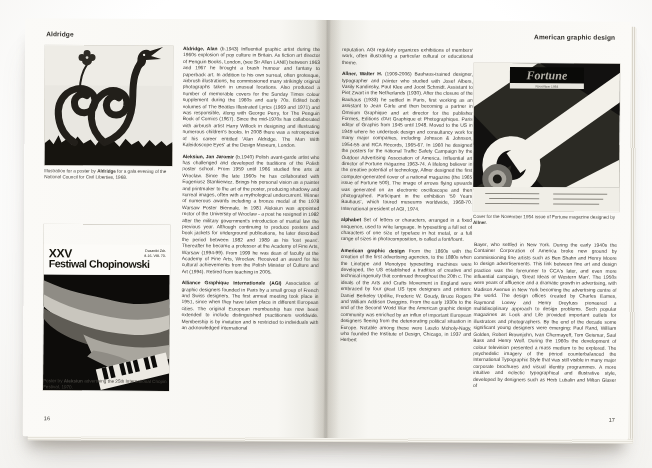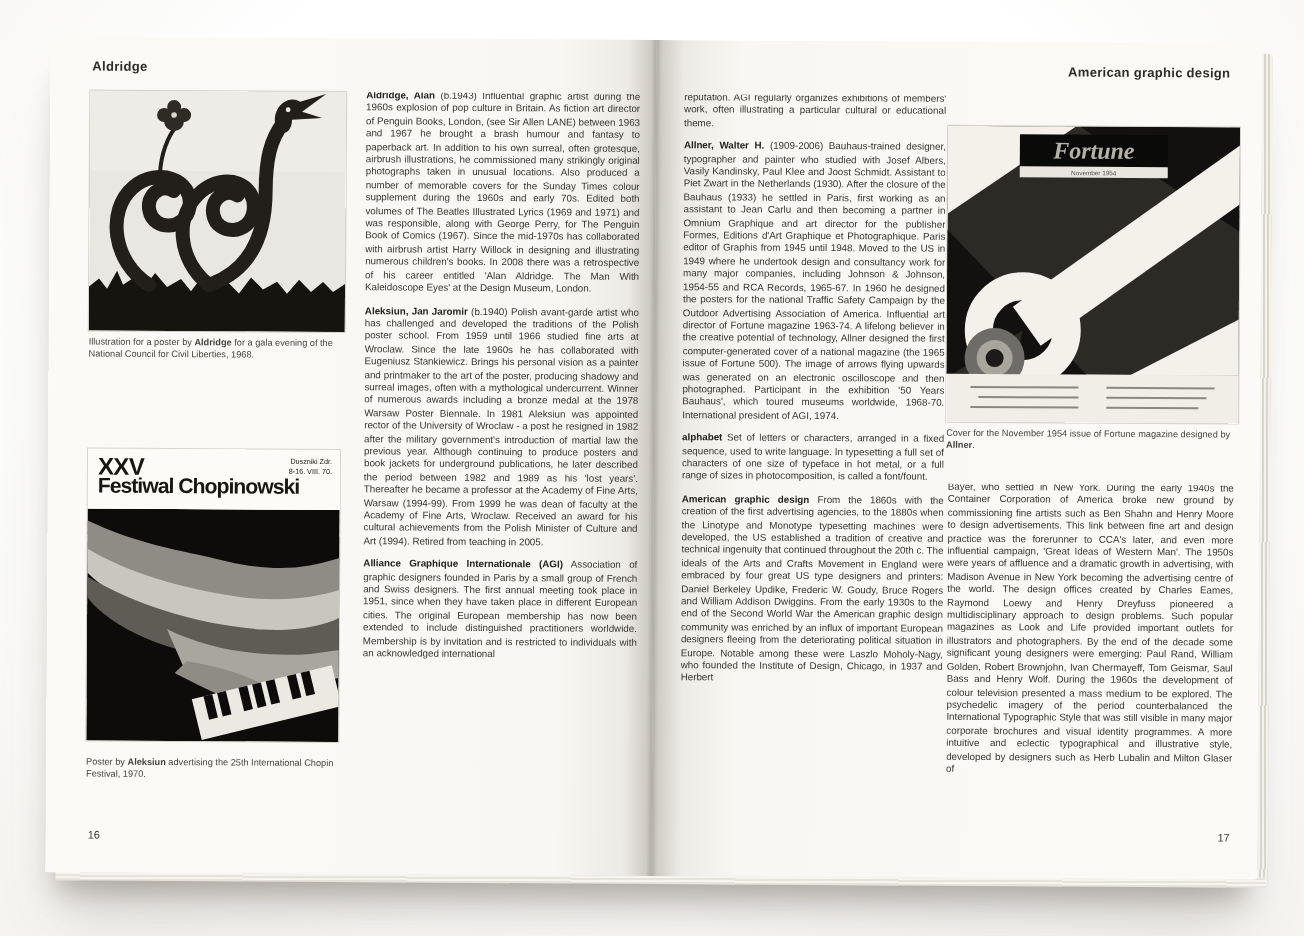--- a/index.html
+++ b/index.html
@@ -37,21 +37,21 @@
 
   .col-left-text  { left:158px; top:27px; width:137px; height:372px; }
   .col-r1         { left:14px;  top:27px; width:131px; height:374px; }
   .col-r2-text    { left:147px; top:221px; width:143px; height:160px; }
 
   .fig-caption { font-size:4.6px; line-height:5.9px; color:#45433e; margin-top:3px; text-align:left; }
   .fig-serpent { position:absolute; left:20px; top:27px; width:128px; }
   .fig-serpent svg { display:block; width:128px; height:120px; box-shadow:0 0 0 .5px #d7d4cc; }
 
   .chopin { position:absolute; left:20px; top:206px; width:126px; box-shadow:0 0 0 .5px #d7d4cc; }
-  .chopin-head { position:relative; background:#fcfbf8; height:30px; padding:4px 4px 0 5px; }
+  .chopin-head { position:relative; background:#fcfbf8; height:30px; padding:4px 4px 0 5px;margin-top:20px; }
   .chopin-t1 { font-size:12px; line-height:10px; font-weight:bold; letter-spacing:-.3px; color:#17160f; }
   .chopin-t2 { font-size:10.6px; line-height:11px; font-weight:bold; letter-spacing:-.5px; color:#17160f; }
   .chopin-note { position:absolute; right:4px; top:4px; font-size:3.6px; line-height:4.6px; text-align:right; color:#17160f; }
   .chopin svg { display:block; width:126px; height:116px; }
   .caption2 { position:absolute; left:20px; top:357px; width:128px; }
 
   .fig-fortune { position:absolute; left:146px; top:42px; width:146px; }
   .fig-fortune svg { display:block; width:146px; height:148px; box-shadow:0 0 0 .5px #d7d4cc; }
 </style>
 </head>

